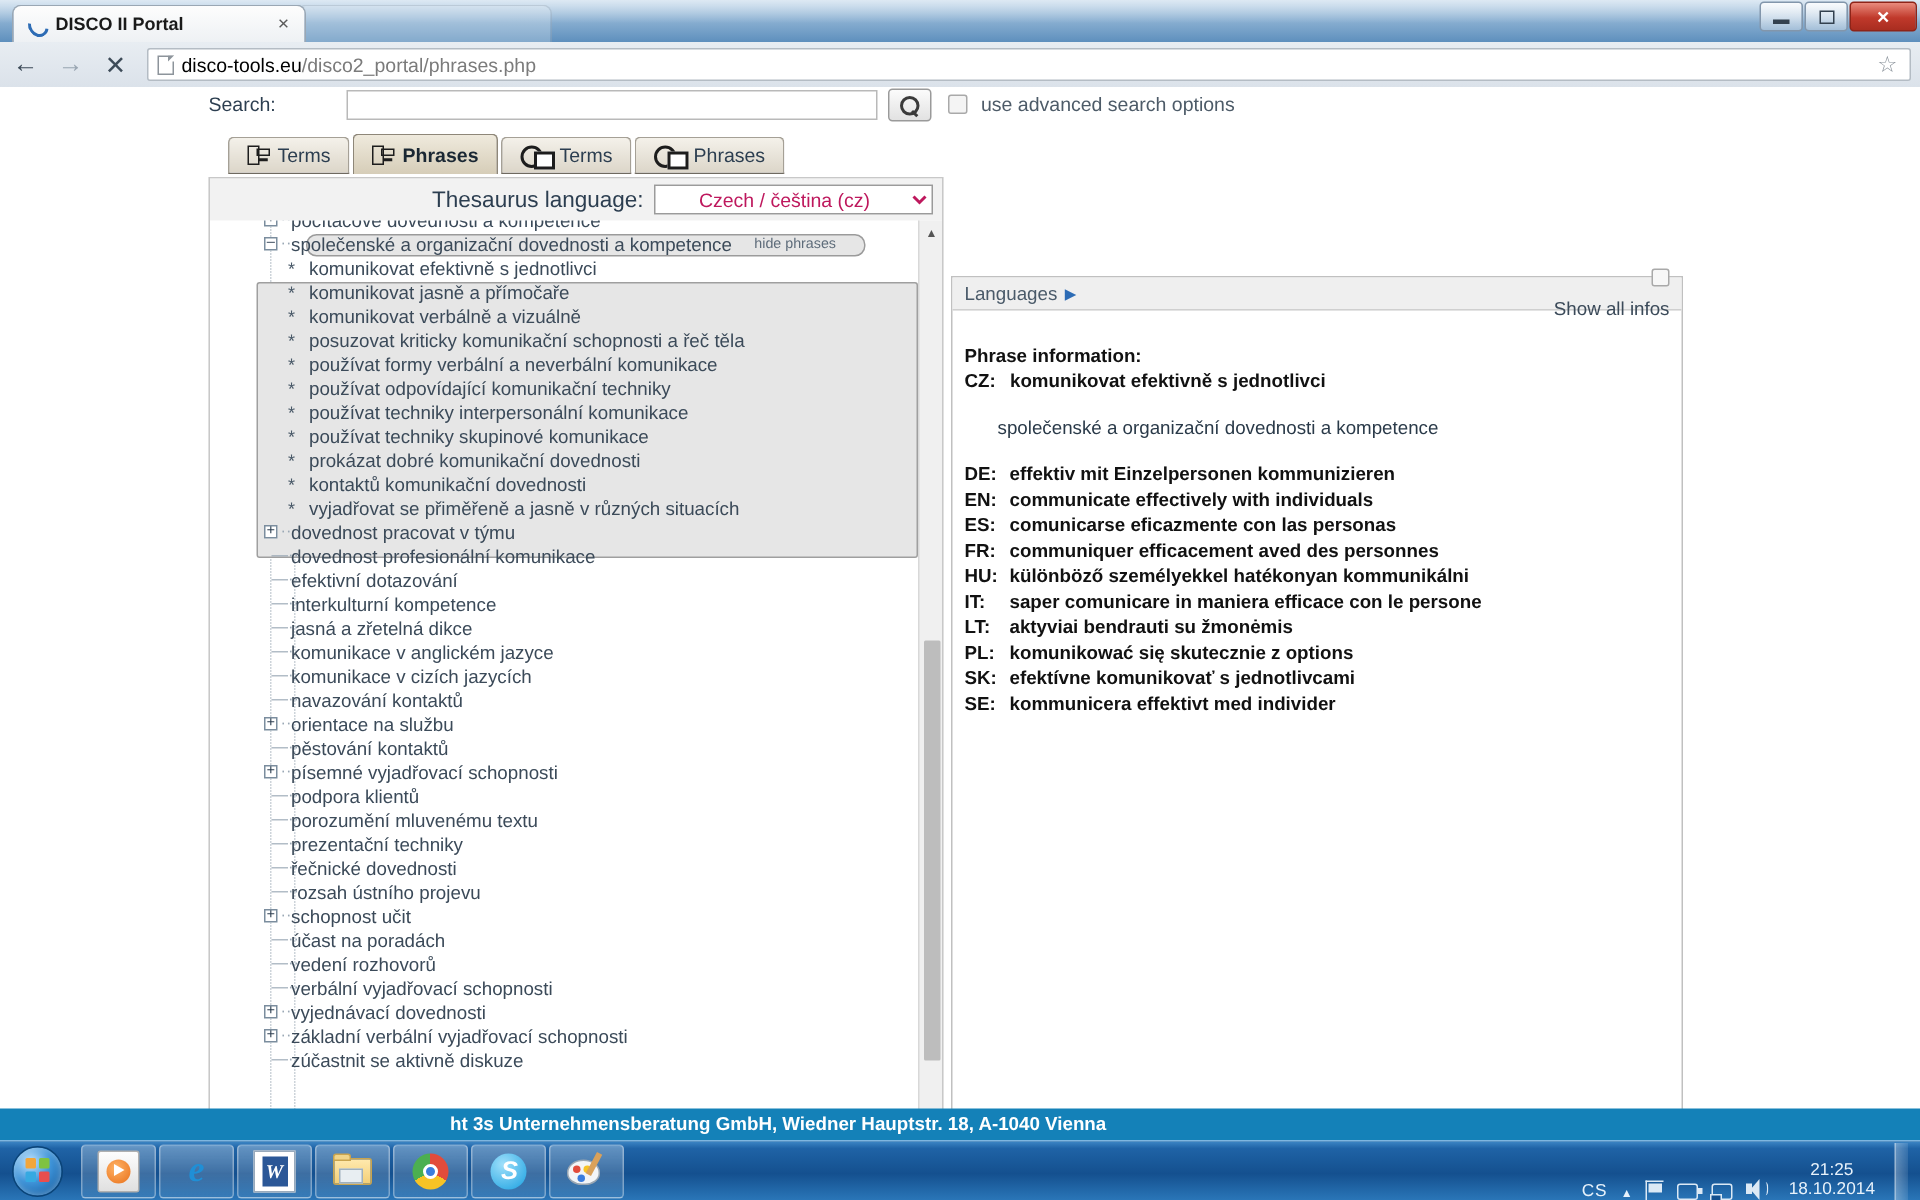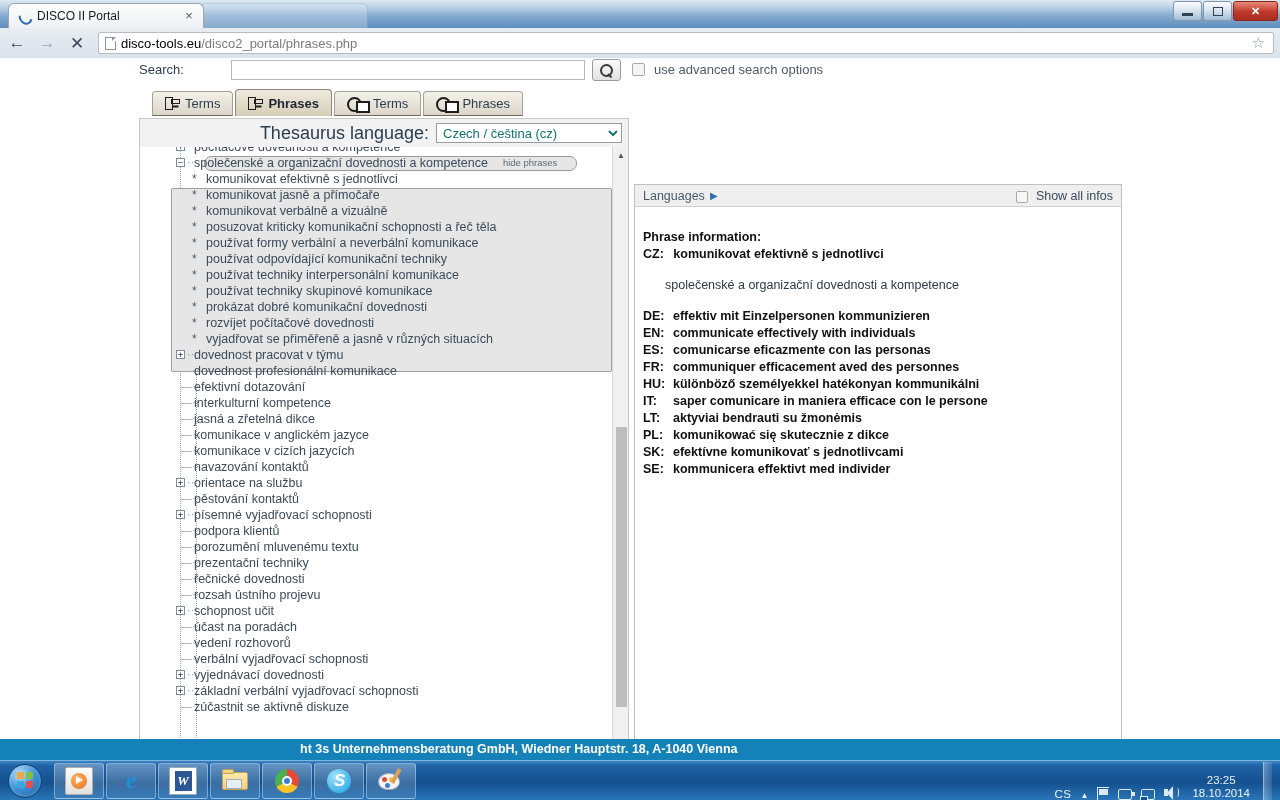--- a/index.html
+++ b/index.html
@@ -44,21 +44,21 @@
     width: 14px; height: 14px; flex: 0 0 14px;
     display: inline-block; position: relative;
   }
   .tab-favicon::before {
     content: ""; position: absolute; left: 2px; top: 1px;
     width: 9px; height: 11px;
     border-radius: 50%;
     border: 2px solid #2d6cb5; border-right-color: transparent; border-top-color: transparent;
     transform: rotate(-35deg);
   }
-  .tab-title { flex: 1 1 auto; white-space: nowrap; overflow: hidden; text-overflow: ellipsis; }
+  .tab-title { flex: 1 1 auto; white-space: nowrap; overflow: hidden; text-overflow: ellipsis; font-weight: bold; }
   .tab-close {
     flex: 0 0 12px; width: 12px; height: 12px; line-height: 11px;
     text-align: center; font-size: 13px; color: #5a5a5a;
   }
   #win-controls { position: absolute; right: 2px; top: 1px; display: flex; gap: 1px; }
   .win-btn {
     width: 29px; height: 20px; border: 1px solid #8296ab;
     border-radius: 3px;
     background: linear-gradient(to bottom, rgba(255,255,255,.85), rgba(200,215,230,.55));
     display: flex; align-items: center; justify-content: center;
@@ -185,26 +185,27 @@
   
   #left-panel {
     position: absolute; left: 139px; top: 60px; width: 490px; height: 665px;
     background: #f2f2f2; border: 1px solid #c8c8c8;
   }
   #lang-bar {
     position: absolute; left: 0; top: 0; width: 488px; height: 28px;
     background: #f2f2f2;
     display: flex; align-items: center; justify-content: flex-end; padding-right: 6px; gap: 7px;
   }
-  #thes-label { font-size: 18px; color: #2c3e50; }
+  #thes-label { font-size: 15px; color: #2c3e50; }
   #thes-select {
-    width: 186px; height: 20px; font-size: 13px; color: #0f766e;
+    width: 186px; height: 20px; font-size: 13px; color: #be185d;
     border: 1px solid #9b9b9b; background: #fff;
     font-family: "Liberation Sans", sans-serif;
-    padding: 0 2px;
+    padding: 0 14px;
+    text-align: center;
   }
   #tree-scroll {
     position: absolute; left: 0; top: 28px; width: 488px; height: 635px;
     background: #fff; overflow: hidden;
   }
   #tree-inner { position: absolute; left: 0; top: -8px; width: 472px; }
 
   .tnode {
     position: relative; height: 16px; line-height: 16px;
     font-size: 12.5px; color: #3b4a59;
@@ -266,21 +267,21 @@
     position: absolute; left: 634px; top: 126px; width: 488px; height: 599px;
     background: #fff; border: 1px solid #c0c0c0;
   }
   #right-header {
     position: absolute; left: 0; top: 0; width: 486px; height: 22px;
     background: #efefef; border-bottom: 1px solid #cfcfcf;
     display: flex; align-items: center; padding: 0 8px;
   }
   #languages-link { font-size: 12.5px; color: #4a5a69; }
   #lang-arrow { color: #2d6cb5; font-size: 10px; margin-left: 5px; }
-  #showall-wrap { margin-left: auto; display: flex; align-items: flex-end; gap: 8px; }
+  #showall-wrap { margin-left: auto; display: flex; align-items: flex-end; gap: 8px; flex-direction: column; }
   #showall-check { width: 12px; height: 12px; border: 1px solid #a9a9a9; background: #f7f7f7; border-radius: 2px; }
   #showall-label { font-size: 12.5px; color: #3b4a59; }
 
   #right-body { position: absolute; left: 0; top: 22px; width: 486px; padding: 22px 0 0 8px; }
   .rb-line { font-size: 12.5px; color: #111; line-height: 17px; white-space: nowrap; }
   .rb-bold { font-weight: bold; }
   .rb-gap { height: 14px; }
   .rb-indent { padding-left: 22px; color: #2a3a49; }
   .lang-row { display: flex; font-size: 12.5px; line-height: 17px; color: #111; }
   .lang-code { width: 30px; flex: 0 0 30px; font-weight: bold; }
@@ -464,21 +465,21 @@
               <div class="tnode lvl2" style="top: 0px;">
                 <span class="star">*</span>
                 <span class="label">používat techniky skupinové komunikace</span>
               </div>
               <div class="tnode lvl2" style="top: 0px;">
                 <span class="star">*</span>
                 <span class="label">prokázat dobré komunikační dovednosti</span>
               </div>
               <div class="tnode lvl2" style="top: 0px;">
                 <span class="star">*</span>
-                <span class="label">rozvíjet počítačové dovednosti</span>
+                <span class="label">kontaktů komunikační dovednosti</span>
               </div>
               <div class="tnode lvl2" style="top: 0px;">
                 <span class="star">*</span>
                 <span class="label">vyjadřovat se přiměřeně a jasně v různých situacích</span>
               </div>
               <div class="tnode lvl1" style="top: 0px;">
                 <span class="twist">+</span>
                 <span class="dashes">··</span>
                 <span class="label">dovednost pracovat v týmu</span>
               </div>
@@ -628,21 +629,21 @@
             <div class="lang-row">
               <span class="lang-code">IT:</span>
               <span class="lang-text">saper comunicare in maniera efficace con le persone</span>
             </div>
             <div class="lang-row">
               <span class="lang-code">LT:</span>
               <span class="lang-text">aktyviai bendrauti su žmonėmis</span>
             </div>
             <div class="lang-row">
               <span class="lang-code">PL:</span>
-              <span class="lang-text">komunikować się skutecznie z dikce</span>
+              <span class="lang-text">komunikować się skutecznie z options</span>
             </div>
             <div class="lang-row">
               <span class="lang-code">SK:</span>
               <span class="lang-text">efektívne komunikovať s jednotlivcami</span>
             </div>
             <div class="lang-row">
               <span class="lang-code">SE:</span>
               <span class="lang-text">kommunicera effektivt med individer</span>
             </div>
           </div>
@@ -721,18 +722,18 @@
       </span>
     <span class="tray-ico" style="border:1.5px solid #dce9f5;border-radius:2px;width:14px;height:11px;">
         <i style="position:absolute;left:-2px;bottom:-3px;width:8px;height:6px;border:1.5px solid #dce9f5;background:#14508f;"></i>
       </span>
     <span class="tray-ico">
       <i style="position:absolute;left:0;top:4px;width:4px;height:7px;background:#dce9f5;"></i>
       <i style="position:absolute;left:3px;top:1px;border-right:6px solid #dce9f5;border-top:7px solid transparent;border-bottom:7px solid transparent;"></i>
       <i style="position:absolute;left:11px;top:3px;width:4px;height:9px;border-right:1.5px solid #dce9f5;border-radius:0 50% 50% 0;"></i>
     </span>
     <span id="tray-clock">
-      <span style="display:block">23:25</span>
+      <span style="display:block">21:25</span>
       <span style="display:block">18.10.2014</span>
     </span>
     <span id="show-desktop"></span>
   </div>
 </div>
 
 </body></html>

